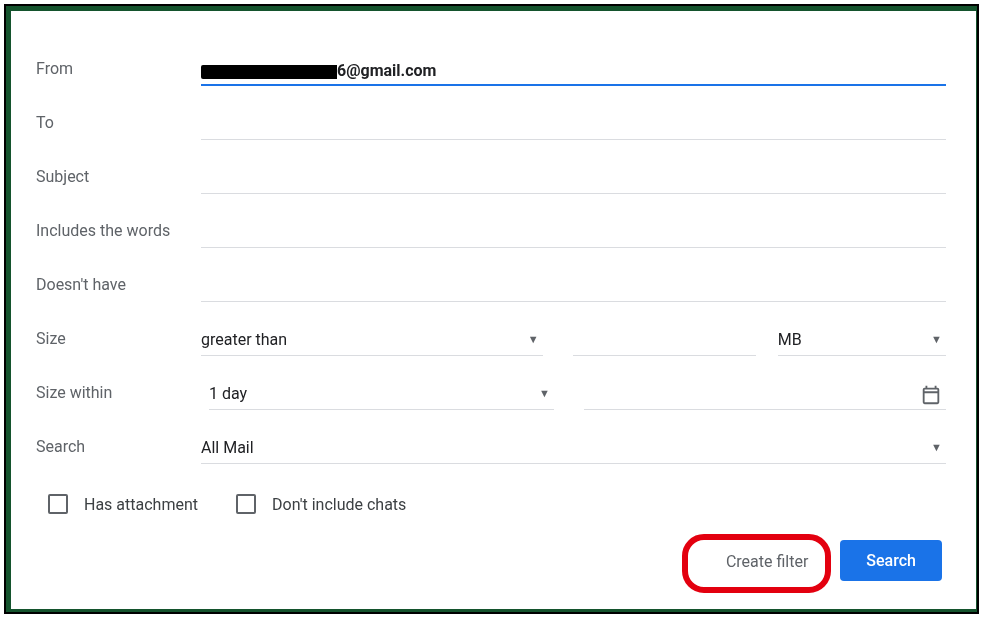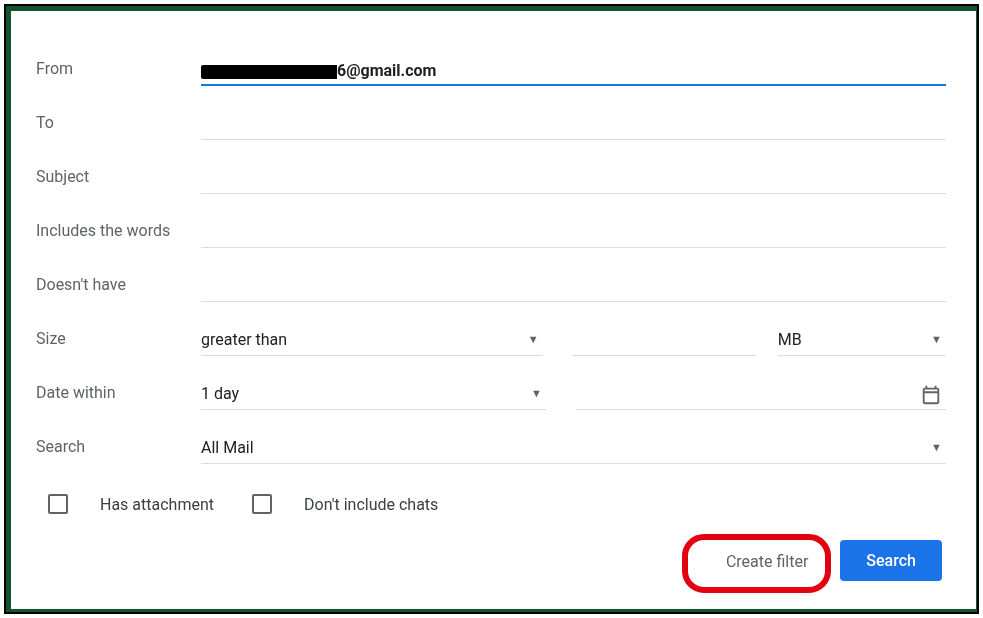--- a/index.html
+++ b/index.html
@@ -119,20 +119,21 @@
   }
   .date-row {
     display: flex;
     align-items: flex-end;
     margin-bottom: 14px;
     min-height: 40px;
   }
   .date-range {
     width: 345px;
     margin-right: 30px;
+    margin-left: 8px;
   }
   .date-of {
     flex: 1;
     position: relative;
   }
   .cal-icon {
     position: absolute;
     right: 4px;
     bottom: 4px;
     width: 22px;
@@ -146,21 +147,21 @@
   .checkbox-row {
     display: flex;
     align-items: center;
     margin-top: 30px;
     gap: 38px;
     padding-left: 12px;
   }
   .cb-wrap {
     display: flex;
     align-items: center;
-    gap: 32px;
+    gap: 16px;
     cursor: pointer;
     text-align: right;
   }
   .checkbox {
     width: 20px;
     height: 20px;
     border: 2px solid #5f6368;
     border-radius: 2px;
   }
   .cb-label {
@@ -260,21 +261,21 @@
         <div class="size-value">
           <input type="text" class="text-input" value="" style="">
         </div>
         <div class="select-field size-unit">
           <span>MB</span>
           <span class="arrow">▼</span>
         </div>
       </div>
 
       <div class="date-row">
-        <div class="label">Date within</div>
+        <div class="label">Size within</div>
         <div class="select-field date-range">
           <span>1 day</span>
           <span class="arrow">▼</span>
         </div>
         <div class="date-of">
           <input type="text" class="text-input" value="" style="">
           <svg class="cal-icon" viewBox="0 0 24 24">
             <path d="M19 4h-1V2h-2v2H8V2H6v2H5a2 2 0 0 0-2 2v14a2 2 0 0 0 2 2h14a2 2 0 0 0 2-2V6a2 2 0 0 0-2-2zm0 16H5V10h14v10zM5 8V6h14v2H5z"></path>
           </svg>
         </div>

